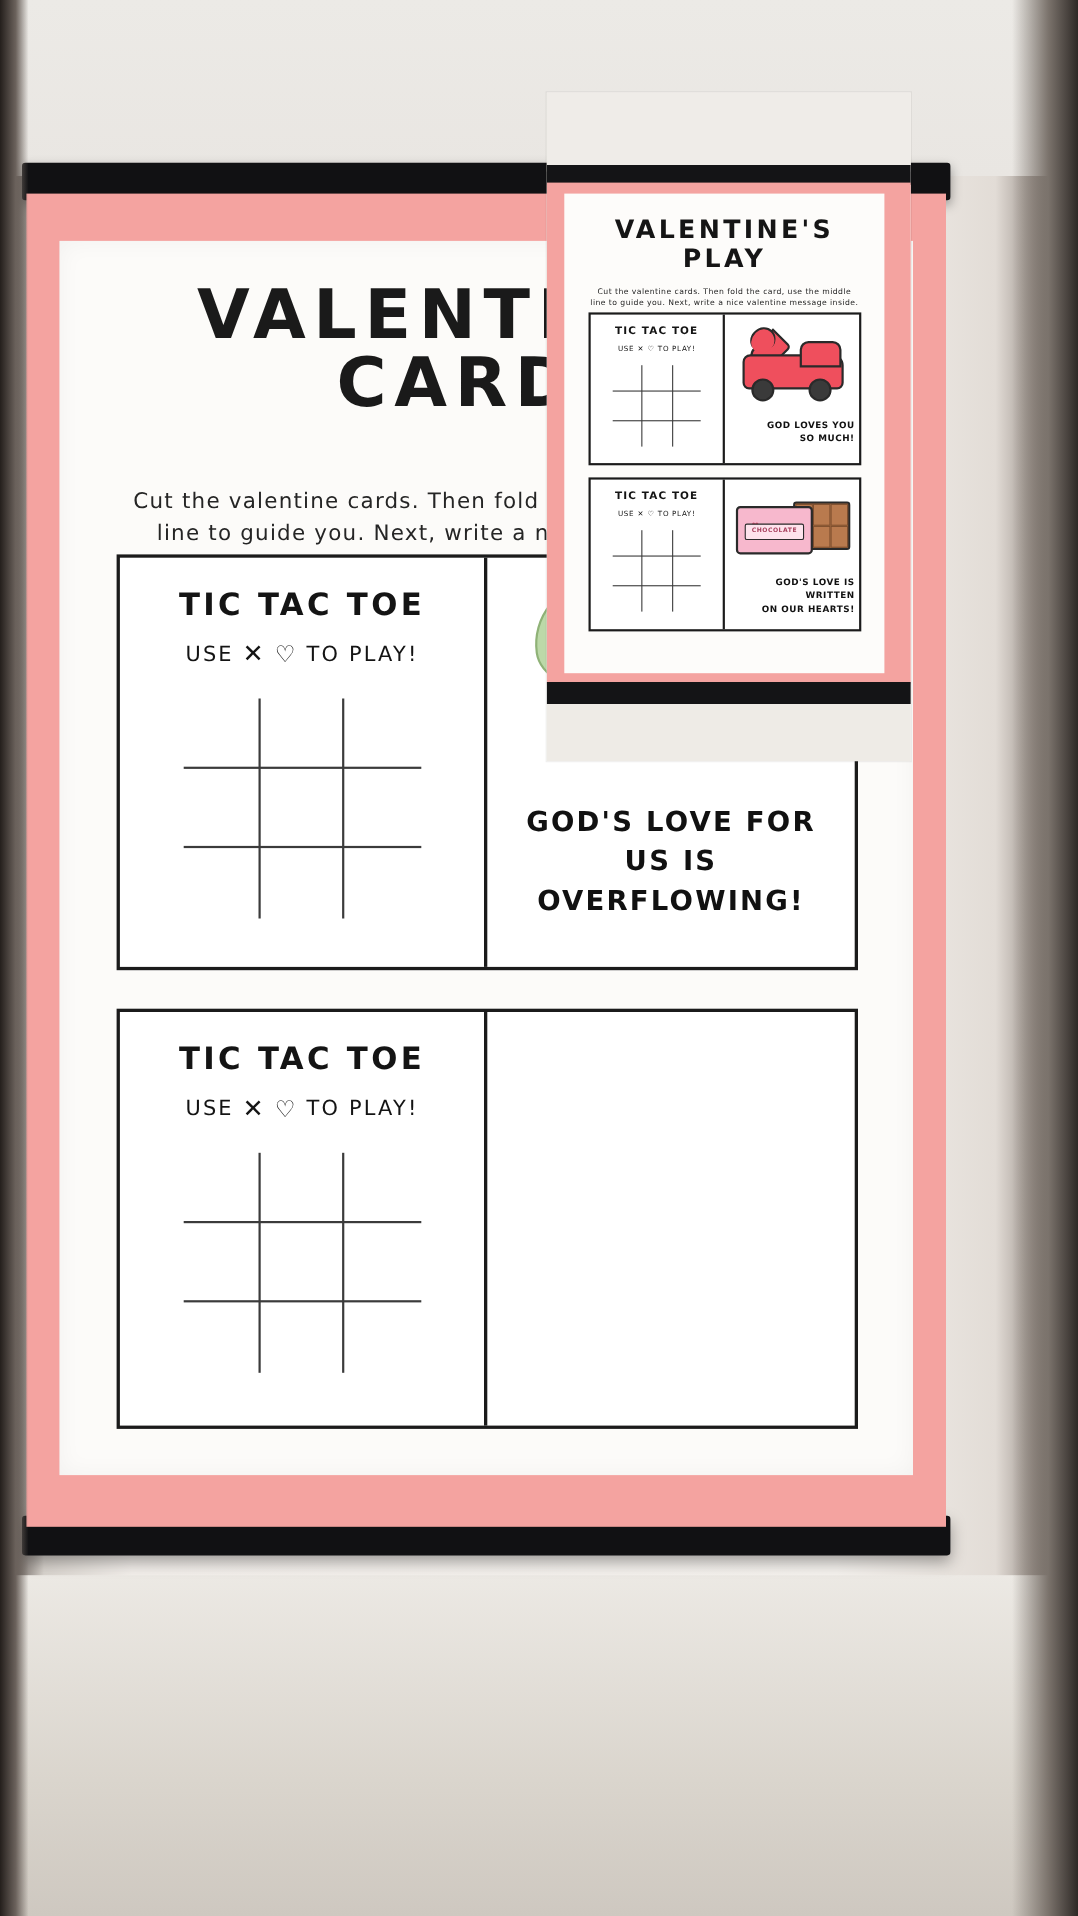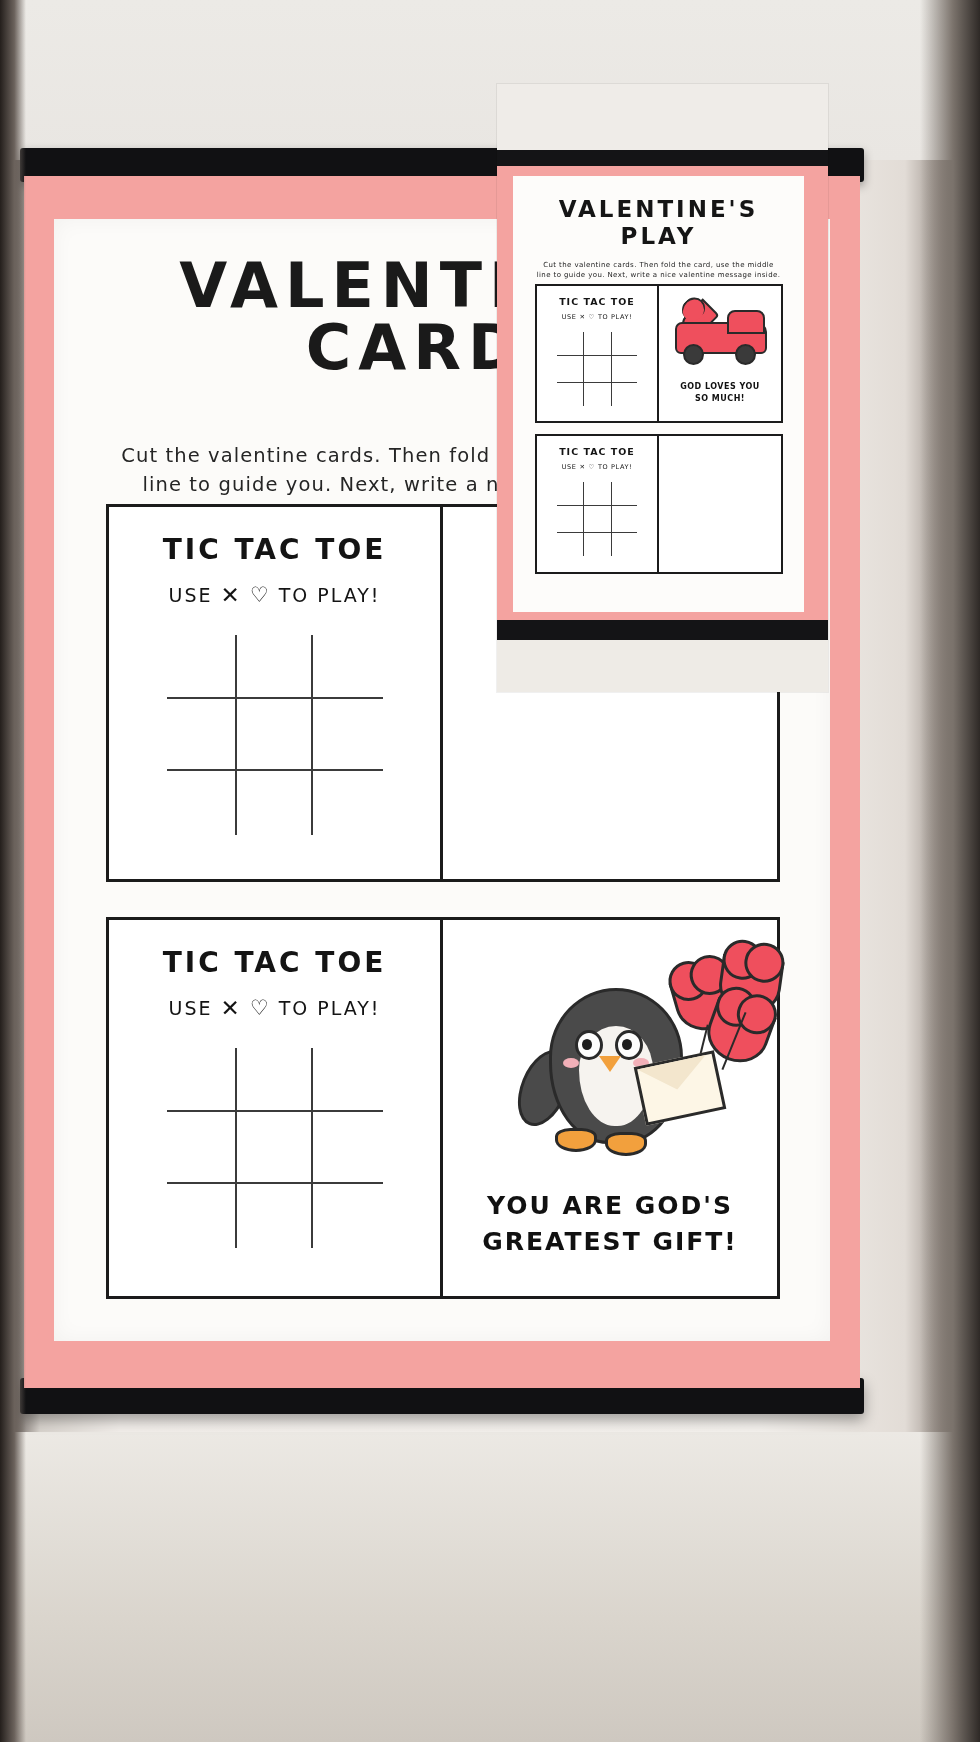--- a/index.html
+++ b/index.html
@@ -340,21 +340,21 @@
     position: absolute; left: 50%; transform: translateX(-50%);
     top: 46px; width: 80px; height: 74px;
   }
   .inset-grid div { position: absolute; background: #3b3b3b; }
   .inset-grid .v1 { left: 26px; top: 0; width: 1px; height: 74px; }
   .inset-grid .v2 { left: 54px; top: 0; width: 1px; height: 74px; }
   .inset-grid .h1 { top: 23px; left: 0; width: 80px; height: 1px; }
   .inset-grid .h2 { top: 50px; left: 0; width: 80px; height: 1px; }
   .inset-msg {
     position: absolute; left: 4px; right: 4px;
-    text-align: center; font-size: 8px; line-height: 12px;
+    text-align: right; font-size: 8px; line-height: 12px;
     letter-spacing: .5px; color: #111; font-weight: 600;
     white-space: pre-line;
   }
   #inset-msg-1 { bottom: 16px; }
   #inset-msg-2 { bottom: 12px; }
 
   
   #truck { position: absolute; left: 12px; top: 14px; width: 100px; height: 62px; }
   .truck-body {
     position: absolute; left: 4px; top: 22px; width: 88px; height: 28px;
@@ -434,59 +434,47 @@
           <span class="glyph-heart">♡</span>
           <span>TO PLAY!</span>
         </div>
         <div class="grid-wrap">
           <div class="v1"></div>
             <div class="v2"></div>
             <div class="h1"></div>
             <div class="h2"></div>
         </div>
       </div>
+      <div class="card-half right">
+        <div id="candy-green" class="candy">
+          <div class="candy-text">KISS</div>
+        </div>
+        <div id="candy-pink" class="candy">
+          <div class="candy-text">LOVE</div>
+        </div>
+        <div id="msg-1" class="msg handwriting">GOD'S LOVE FOR
+US IS OVERFLOWING!</div>
+      </div>
     </div>
 
     <div id="card-row-2" class="card-row">
       <div class="card-half left">
         <div class="ttt-title handwriting">TIC TAC TOE</div>
         <div class="ttt-sub handwriting">
           <span>USE</span>
           <span class="glyph-x">✕</span>
           <span class="glyph-heart">♡</span>
           <span>TO PLAY!</span>
         </div>
         <div class="grid-wrap">
           <div class="v1"></div>
             <div class="v2"></div>
             <div class="h1"></div>
             <div class="h2"></div>
         </div>
-      </div>
-      <div class="card-half right">
-        <div id="penguin">
-          <div class="balloon" id="balloon-1"></div>
-          <div class="balloon" id="balloon-2"></div>
-          <div class="balloon" id="balloon-3"></div>
-          <div class="bstring" id="bstring-1"></div>
-          <div class="bstring" id="bstring-2"></div>
-          <div class="pg-wing" id="pg-wing-l"></div>
-          <div class="pg-body"></div>
-          <div class="pg-belly"></div>
-          <div class="pg-eye" id="pg-eye-l"></div>
-          <div class="pg-eye" id="pg-eye-r"></div>
-          <div class="pg-cheek" id="pg-cheek-l"></div>
-          <div class="pg-cheek" id="pg-cheek-r"></div>
-          <div class="pg-beak"></div>
-          <div class="pg-foot" id="pg-foot-l"></div>
-          <div class="pg-foot" id="pg-foot-r"></div>
-          <div class="pg-envelope"></div>
-        </div>
-        <div id="msg-2" class="msg handwriting">YOU ARE GOD'S
-GREATEST GIFT!</div>
       </div>
     </div>
   </div>
 
   <div id="side-shadow-l"></div>
   <div id="side-shadow-r"></div>
 
   <div id="inset">
     <div id="inset-wall-top"></div>
     <div id="inset-frame-top"></div>
@@ -537,16 +525,34 @@
             <span>♡</span>
             <span>TO PLAY!</span>
           </div>
           <div class="inset-grid">
             <div class="v1"></div>
               <div class="v2"></div>
               <div class="h1"></div>
               <div class="h2"></div>
           </div>
         </div>
+        <div class="inset-half right">
+          <div id="choco">
+            <div class="choco-bar">
+              <span></span>
+                <span></span>
+                <span></span>
+                <span></span>
+                <span></span>
+                <span></span>
+            </div>
+            <div class="choco-wrap">
+              <div class="choco-mini-heart">♥</div>
+              <div class="choco-label">CHOCOLATE</div>
+            </div>
+          </div>
+          <div id="inset-msg-2" class="inset-msg handwriting">GOD'S LOVE IS WRITTEN
+ON OUR HEARTS!</div>
+        </div>
       </div>
     </div>
   </div>
 </div>
 
 </body></html>

